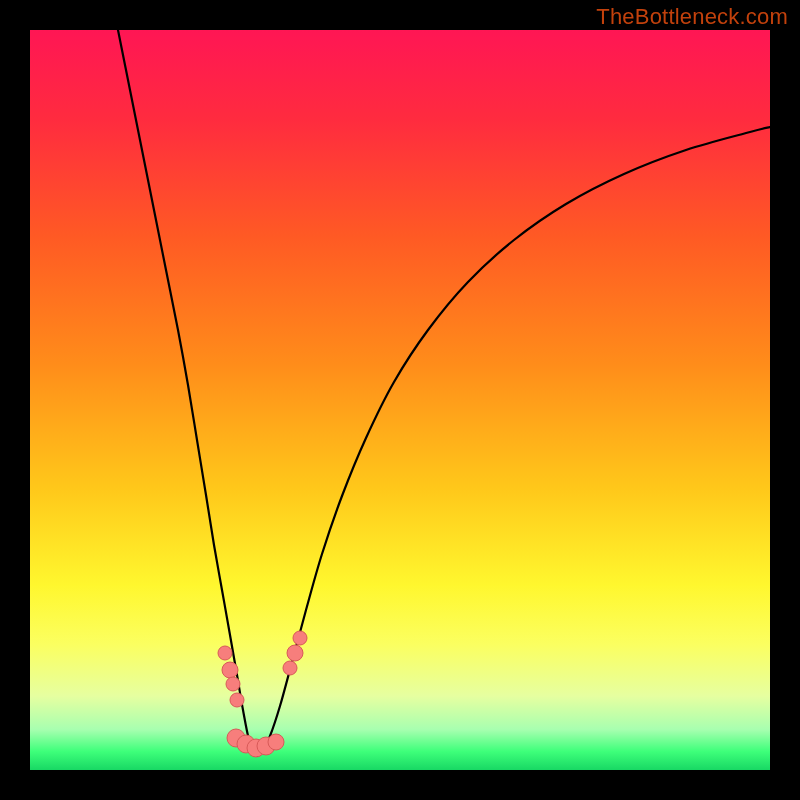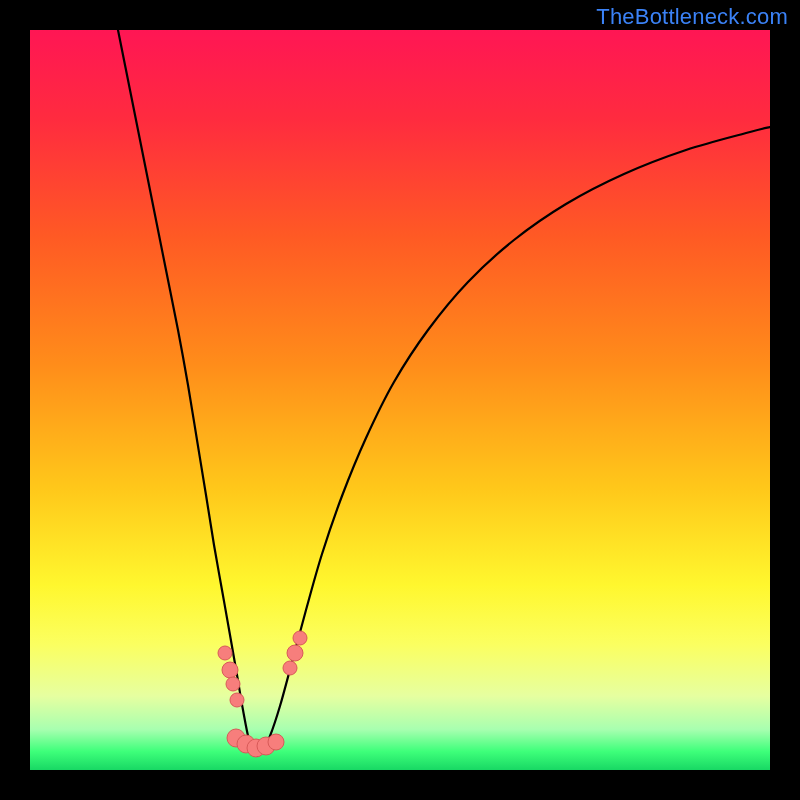--- a/index.html
+++ b/index.html
@@ -22,21 +22,21 @@
     left: 30px;
     top: 30px;
     width: 740px;
     height: 740px;
     overflow: hidden;
   }
   .watermark {
     position: absolute;
     top: 4px;
     right: 12px;
-    color: #3b82f6;
+    color: #c2410c;
     font-size: 22px;
     font-weight: 500;
     letter-spacing: 0.2px;
   }
 </style>
 </head>
 <body>
 
 <div class="frame">
   <div class="watermark">TheBottleneck.com</div>

